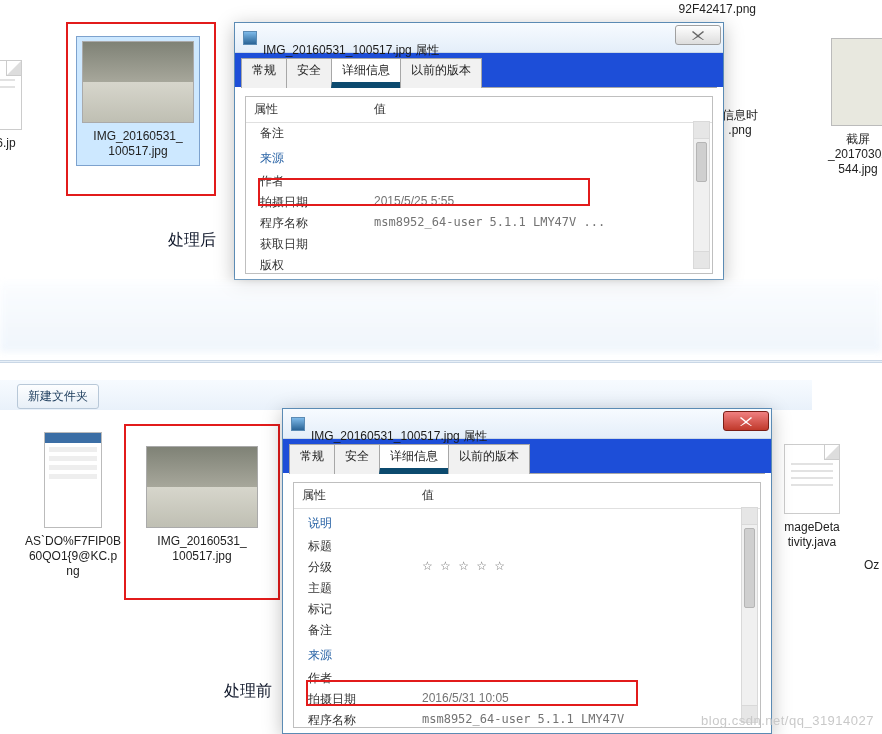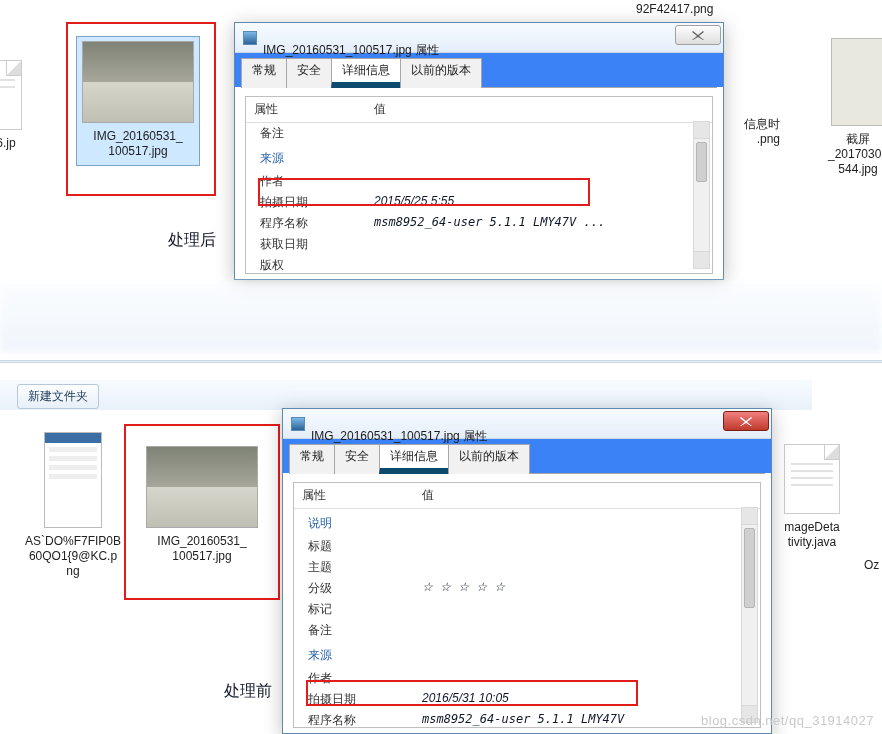--- a/index.html
+++ b/index.html
@@ -52,21 +52,21 @@
     border-radius:3px;
     background: linear-gradient(#fefefe,#ddd);
     display:flex; align-items:center; justify-content:center;
     font-size:13px; color:#555;
   }
   .btn-close.red { background: linear-gradient(#f08080,#c0392b); color:#fff; border-color:#7a1f17; }
   .btn-close.red svg { fill:#fff; }
   .tabs {
     display:flex;
     padding: 4px 6px 0 6px;
-    background:#3b82f6;
+    background:#1d4ed8;
   }
   .tab {
     padding:3px 10px;
     border:1px solid #a7a7a7;
     border-bottom:none;
     margin-right:-1px;
     background:#f1f1f1;
     color:#222;
     font-size:12px;
     position:relative;
@@ -98,21 +98,21 @@
     padding:6px 0 4px 14px;
     font-size:12px;
   }
   .prop-row {
     display:flex;
     padding:2px 0 2px 14px;
     font-size:12px;
     color:#333;
   }
   .prop-row .k { width:114px; }
-  .prop-row .v { flex:1; color:#0f172a;font-style:italic; }
+  .prop-row .v { flex:1; color:#737373; }
   .scroll {
     position:absolute; right:2px; top:24px; bottom:4px; width:17px;
     background:#f0f0f0; border:1px solid #d9d9d9;
   }
   .scroll .arrow { height:17px; background:#e6e6e6; border-bottom:1px solid #d9d9d9; }
   .scroll .arrow.bot { border-top:1px solid #d9d9d9; border-bottom:none; position:absolute; bottom:0; left:0; right:0; }
   .scroll .thumb { position:absolute; left:2px; right:2px; top:20px; height:40px; background:#cfcfcf; border:1px solid #b5b5b5; border-radius:2px; }
   .stars { letter-spacing:2px; color:#bbb; }
   .toolbar-btn {
     display:inline-block;
@@ -170,23 +170,23 @@
     <div class="thumb-inside"></div>
   </div>
   <span class="file-label" style="text-align:center; display:block;">
     <span>IMG_20160531_</span><br><span>100517.jpg</span>
   </span>
 </div>
 
 <div class="red-box" style="left:66px; top:22px; width:150px; height:174px;"></div>
 <div class="red-label" style="left:168px; top:230px;">处理后</div>
 
-<span class="abs file-label" style="left:636px; top:2px; width:120px; text-align:left;">92F42417.png</span>
-
-<div class="abs file-icon" style="left:700px; top:117px; width:80px;text-align:right;">
+<span class="abs file-label" style="left:636px; top:2px; width:120px; text-align:right;">92F42417.png</span>
+
+<div class="abs file-icon" style="left:700px; top:108px; width:80px;">
   <span class="file-label"><span>信息时</span><br><span>.png</span></span>
 </div>
 
 <div class="abs file-icon" style="left:818px; top:38px; width:80px;">
   <div style="width:54px; height:88px; margin:0 auto 6px auto; border:1px solid #bbb; background:#e8e8df;"></div>
   <span class="file-label">
     <span>截屏</span><br><span>_20170302</span><br><span>544.jpg</span>
   </span>
 </div>
 
@@ -322,26 +322,26 @@
       <div class="prop-header">
         <div class="col-left">属性</div>
         <div class="col-right">值</div>
       </div>
       <div class="section-title">说明</div>
       <div class="prop-row">
           <span class="k">标题</span>
           <span class="v"></span>
         </div>
       <div class="prop-row">
-          <span class="k">主题</span>
-          <span class="v"></span>
-        </div>
-      <div class="prop-row">
           <span class="k">分级</span>
           <span class="v stars">☆ ☆ ☆ ☆ ☆</span>
+        </div>
+      <div class="prop-row">
+          <span class="k">主题</span>
+          <span class="v"></span>
         </div>
       <div class="prop-row">
           <span class="k">标记</span>
           <span class="v"></span>
         </div>
       <div class="prop-row">
           <span class="k">备注</span>
           <span class="v"></span>
         </div>
       <div class="section-title">来源</div>

